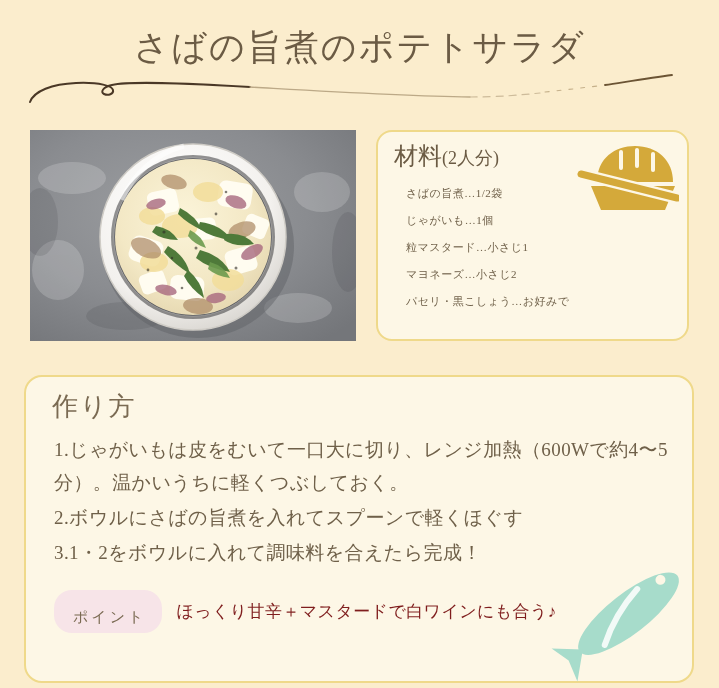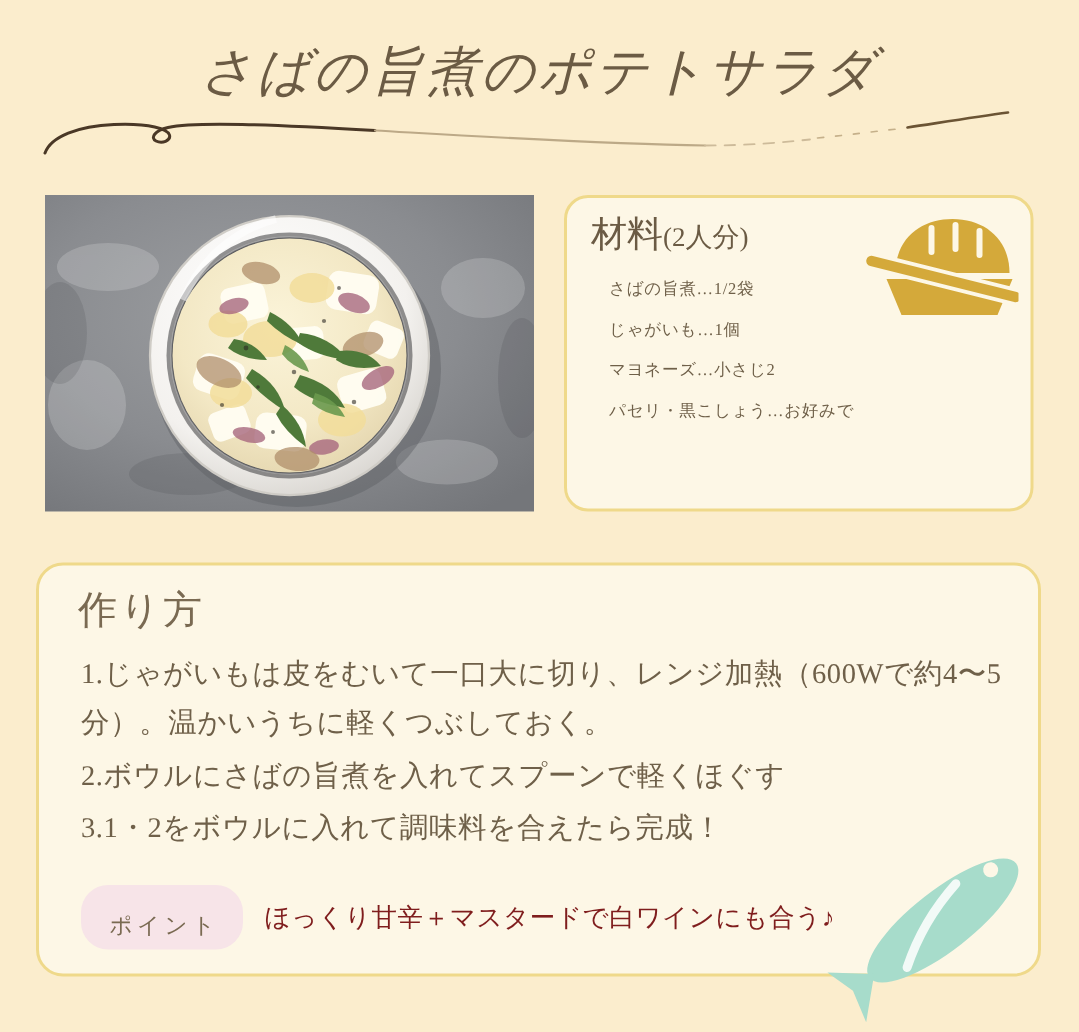--- a/index.html
+++ b/index.html
@@ -23,21 +23,20 @@
     height: 688px;
   }
 
   
   .title-area {
     position: absolute;
     left: 0;
     top: 0;
     width: 719px;
     height: 112px;
-    font-style: italic;
   }
   .recipe-title {
     position: absolute;
     left: 0;
     top: 24px;
     width: 719px;
     text-align: center;
     font-size: 35px;
     letter-spacing: 2px;
     color: #6B5B44;
@@ -116,21 +115,21 @@
     width: 102px;
     height: 74px;
   }
 
   
   .steps-card {
     position: absolute;
     left: 24px;
     top: 375px;
     width: 670px;
-    height: 276px;
+    height: 308px;
     box-sizing: border-box;
     background: #FDF7E6;
     border: 2px solid #EFD98A;
     border-radius: 18px;
   }
   .steps-heading {
     position: absolute;
     left: 26px;
     top: 12px;
     font-size: 26px;
@@ -338,20 +337,21 @@
 
       <g>
         <path d="M4,32 L100,56" stroke="#FDF7E6" stroke-width="12" stroke-linecap="round" fill="none"></path>
         <path d="M4,32 L100,56" stroke="#D4A93A" stroke-width="7" stroke-linecap="round" fill="none"></path>
       </g>
     </svg>
 
     <ul class="ing-list">
       <li>さばの旨煮…1/2袋</li>
       <li>じゃがいも…1個</li>
+      <li>粒マスタード…小さじ1</li>
       <li>マヨネーズ…小さじ2</li>
       <li>パセリ・黒こしょう…お好みで</li>
     </ul>
   </div>
 
   <div class="steps-card">
     <div class="steps-heading">作り方</div>
 
     <ul class="steps-list">
       <li>1.じゃがいもは皮をむいて一口大に切り、レンジ加熱（600Wで約4〜5分）。温かいうちに軽くつぶしておく。</li>

